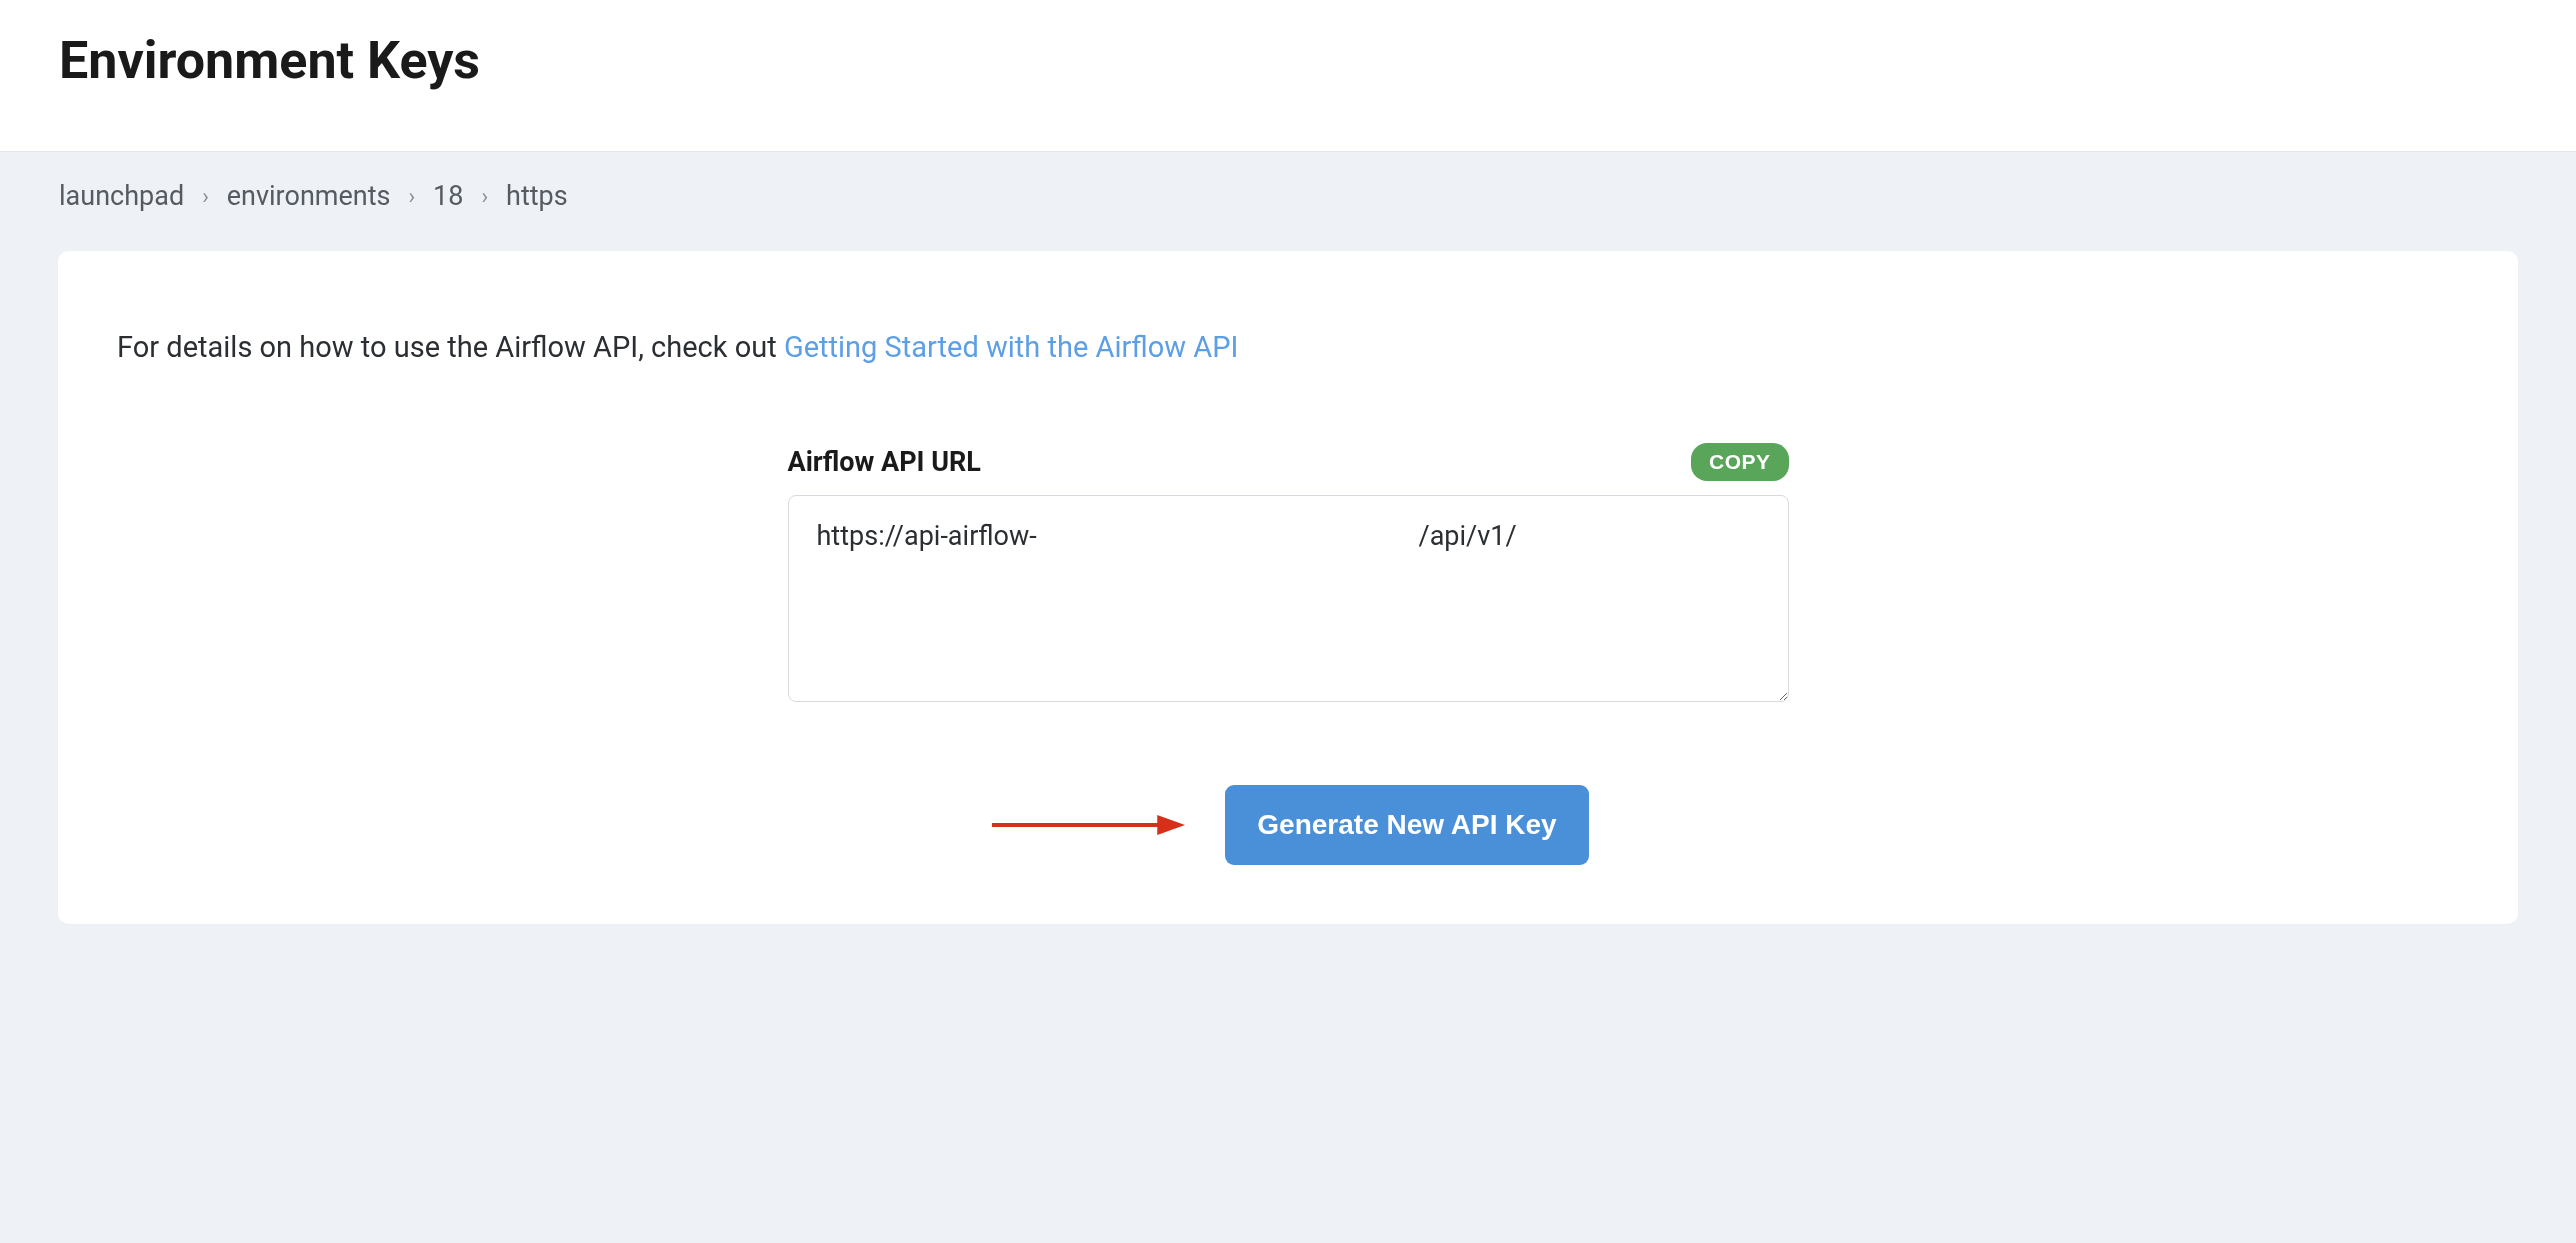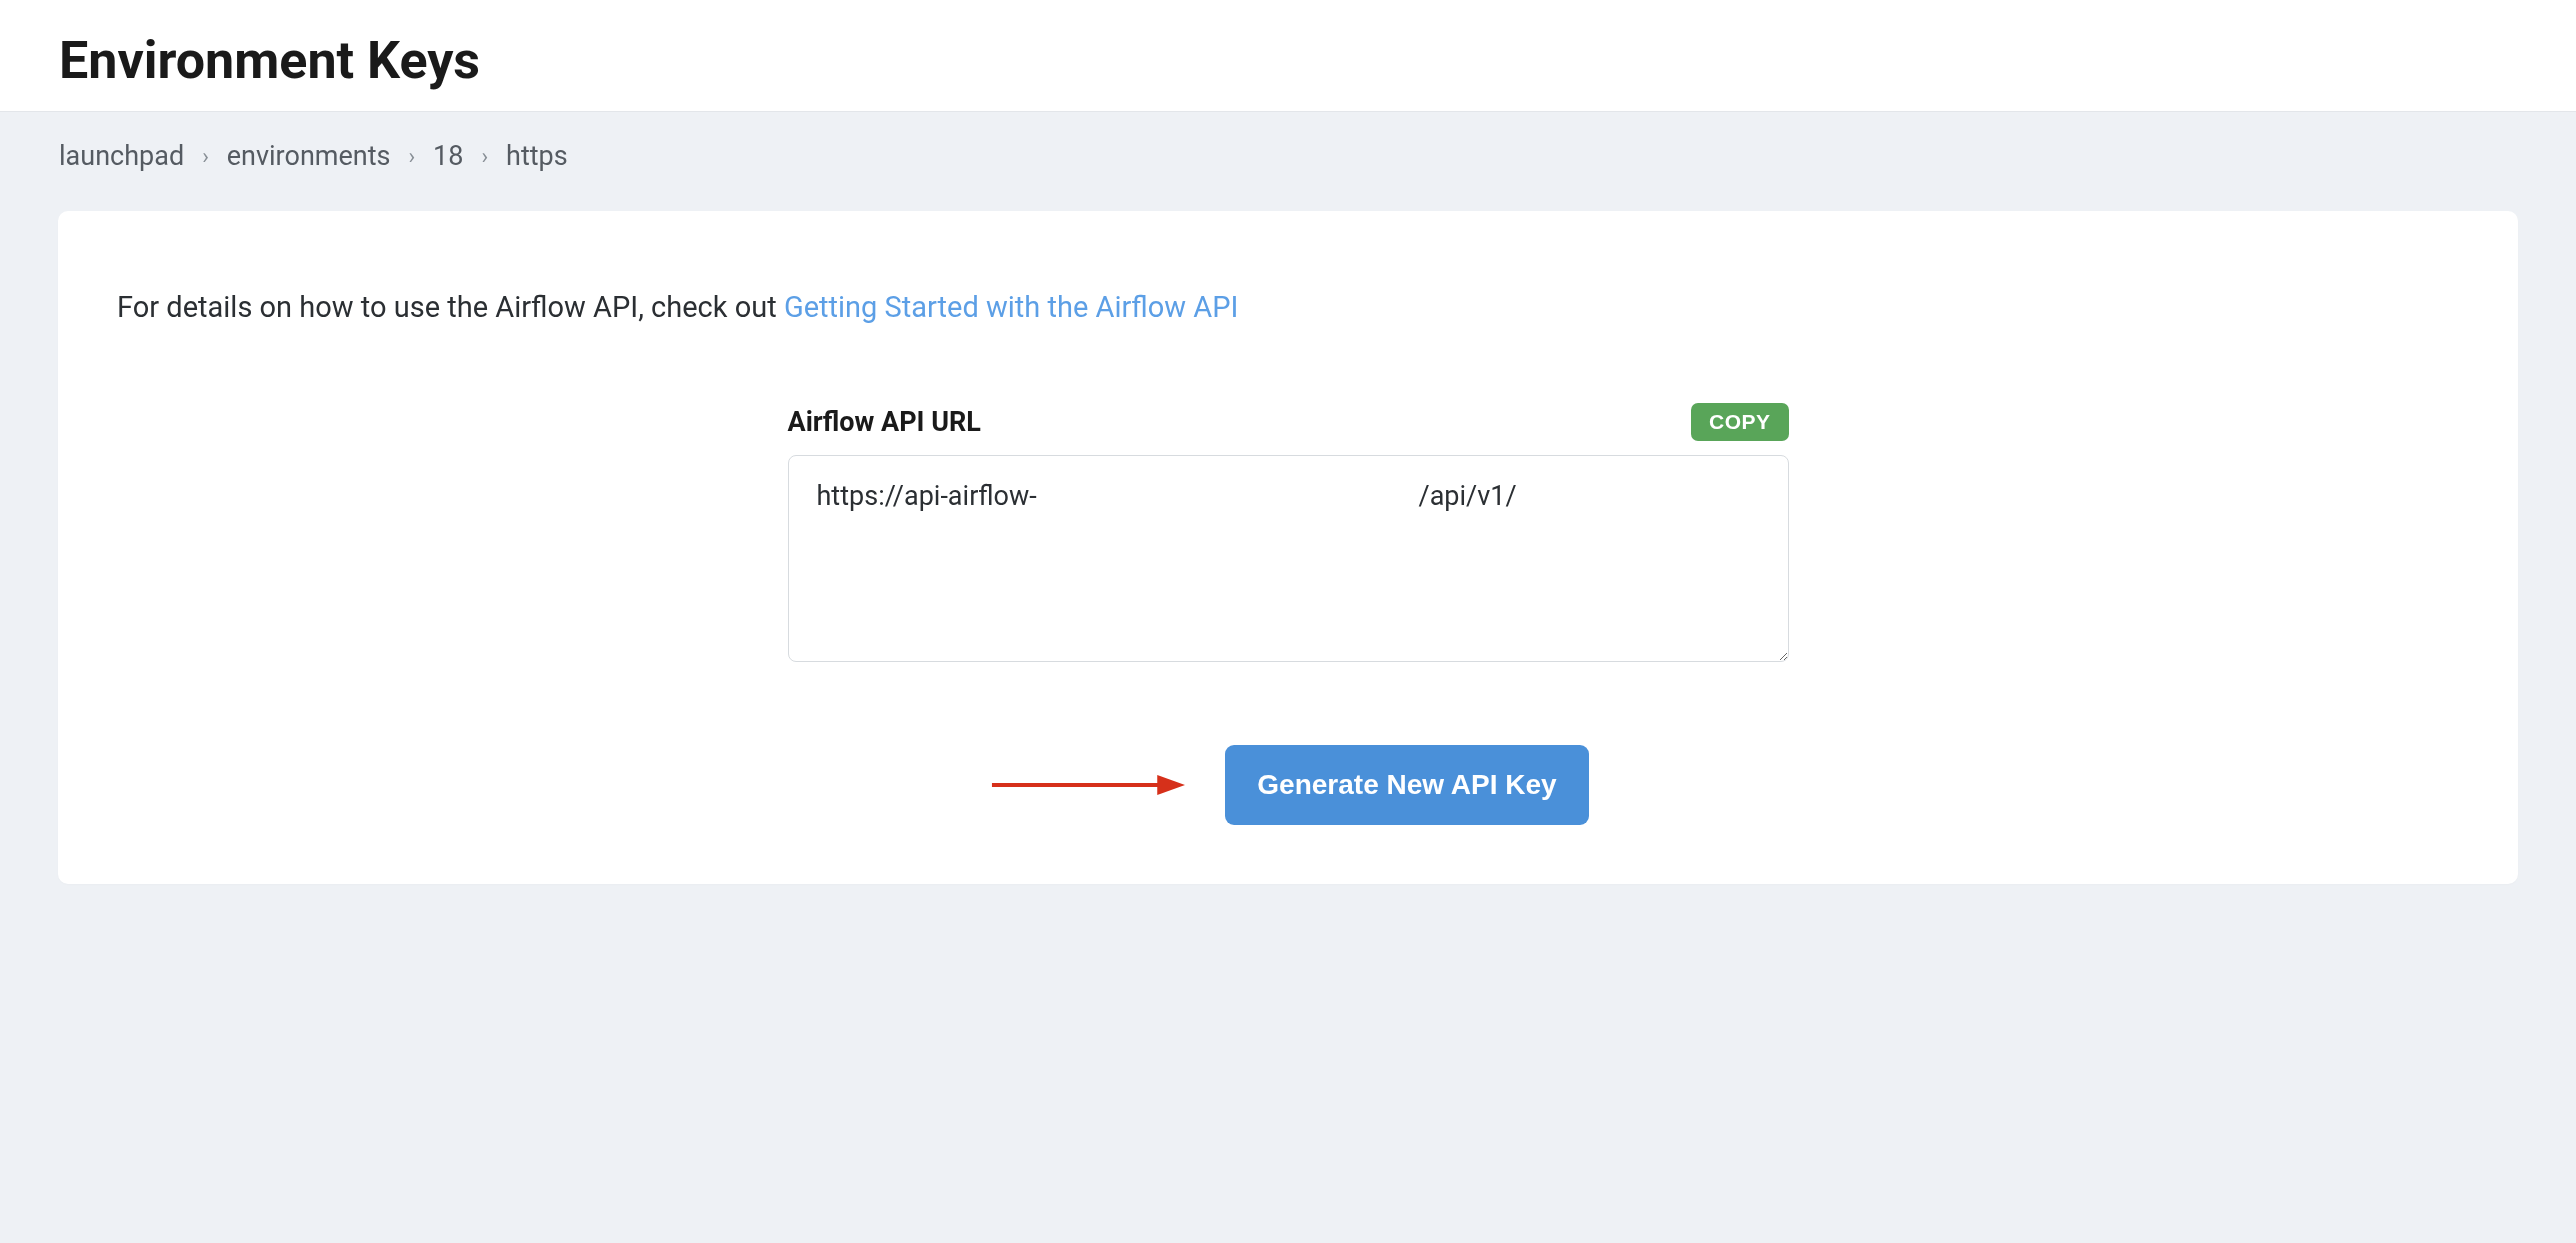--- a/index.html
+++ b/index.html
@@ -3,21 +3,21 @@
 <meta charset="utf-8">
 <style>
   * { box-sizing: border-box; margin: 0; padding: 0; }
   html, body {
     width: 2576px;
     font-family: -apple-system, BlinkMacSystemFont, "Segoe UI", Roboto, "Helvetica Neue", Arial, sans-serif;
     background: #ffffff;
     color: #212529;
   }
   .header {
-    padding: 30px 59px 20px 59px;
+    padding: 30px 59px 60px 59px;
     background: #ffffff;
   }
   .page-title {
     font-size: 52px;
     font-weight: 700;
     color: #1a1a1a;
   }
   .body-area {
     background: #eef1f5;
     border-top: 1px solid #e3e6ea;
@@ -64,21 +64,21 @@
   .api-label {
     font-size: 27px;
     font-weight: 700;
     color: #1a1a1a;
     text-align: right;
   }
   .copy-btn {
     background: #59a559;
     color: #ffffff;
     border: none;
-    border-radius: 7px;
+    border-radius: 16px;
     font-size: 21px;
     font-weight: 700;
     letter-spacing: 0.5px;
     padding: 7px 18px;
     cursor: pointer;
   }
   .api-url-box {
     width: 100%;
     height: 207px;
     border: 1px solid #d7dbdf;

